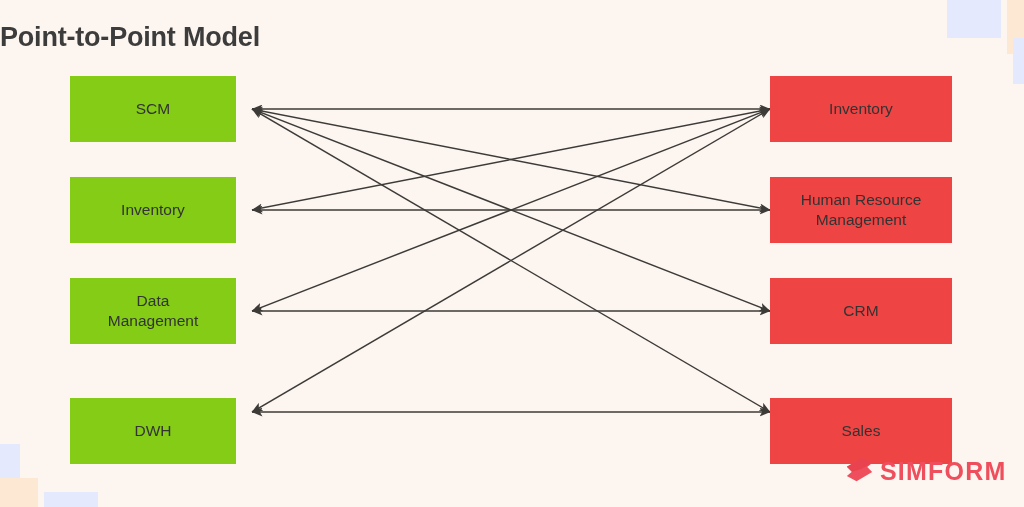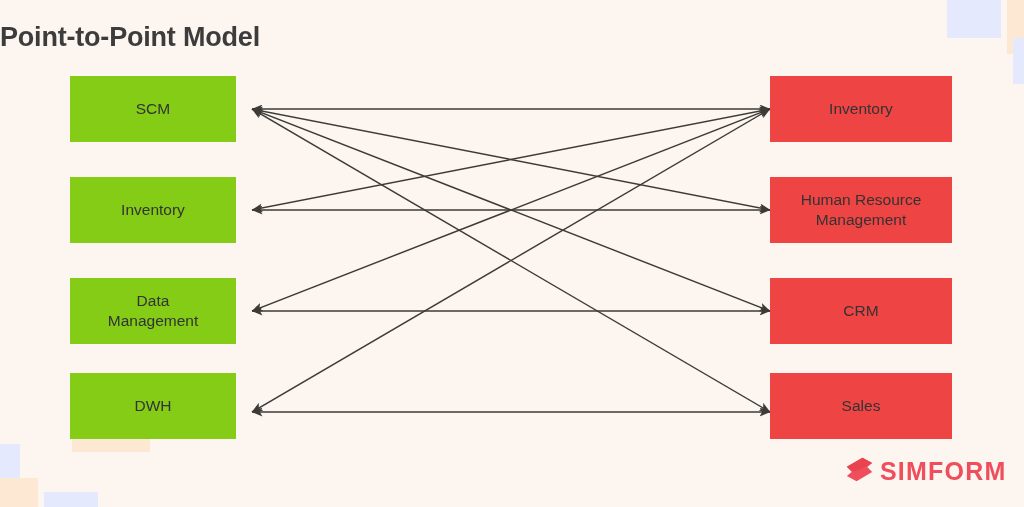--- a/index.html
+++ b/index.html
@@ -63,21 +63,21 @@
     line-height: 1.3;
     box-sizing: border-box;
     padding: 0 6px;
   }
   .node-left  { background: #84cc16; left: 70px;  width: 166px; }
   .node-right { background: #ef4444; left: 770px; width: 182px; }
 
   .row-1 { top: 76px;  height: 66px; }
   .row-2 { top: 177px; height: 66px; }
   .row-3 { top: 278px; height: 66px; }
-  .row-4 { top: 373px; height: 66px; }
+  .row-4 { top: 398px; height: 66px; }
 
   
   #links {
     position: absolute;
     left: 0; top: 0;
     width: 1024px;
     height: 507px;
     pointer-events: none;
   }
 

